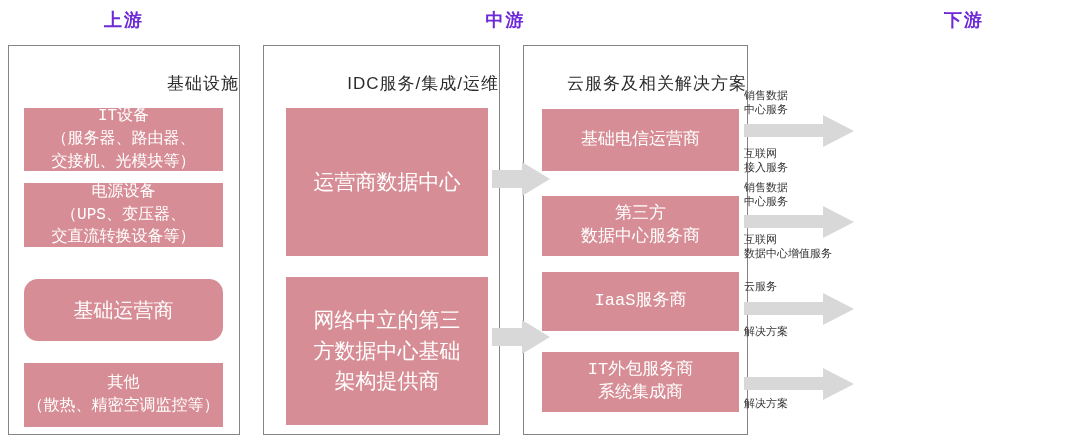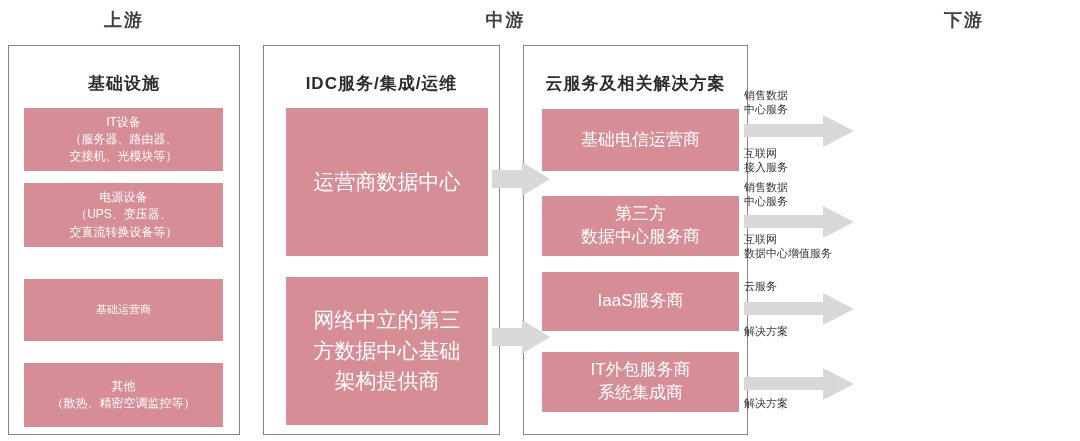--- a/index.html
+++ b/index.html
@@ -3,39 +3,39 @@
 <meta charset="utf-8">
 <style>
   html,body{margin:0;padding:0;background:#ffffff;}
   .canvas{
     position:relative;width:1080px;height:441px;background:#ffffff;
     font-family:"Liberation Sans","DejaVu Sans",sans-serif;
     overflow:hidden;
   }
   .stage-label{
     position:absolute;top:8px;height:24px;line-height:24px;
-    text-align:center;font-size:18px;font-weight:bold;color:#404040;
+    text-align:center;font-size:18px;font-weight:bold;color:#6d28d9;
     letter-spacing:2px;
   }
   .col{
     position:absolute;top:45px;height:390px;background:#ffffff;
     border:1.5px solid #848484;box-sizing:border-box;
   }
   .col-title{
-    position:absolute;top:26px;left:0;width:100%;text-align:center;
-    font-size:17px;font-weight:bold;color:#2b2b2b;letter-spacing:1px;
+    position:absolute;top:26px;left:0;width:100%;text-align:right;
+    font-size:17px;font-weight:normal;color:#2b2b2b;letter-spacing:1px;
   }
   .pbox{
     position:absolute;background:#d78d95;color:#ffffff;
     display:flex;align-items:center;justify-content:center;
     text-align:center;white-space:pre-line;box-sizing:border-box;
   }
-  .fs14{font-size:12px;line-height:1.42;}
-  .fs15{font-size:11px;line-height:1.4;}
-  .fs17{font-size:17px;line-height:1.35;}
+  .fs14{font-size:16px;line-height:1.42;font-family:Liberation Mono, monospace;}
+  .fs15{font-size:20px;line-height:1.4;border-radius:14px;}
+  .fs17{font-size:17px;line-height:1.35;font-family:Liberation Mono, monospace;}
   .fs18{font-size:21px;line-height:1.45;}
   .arrow{position:absolute;}
   .arrow .body{position:absolute;left:0;background:#d8d8d8;}
   .arrow .head{
     position:absolute;width:0;height:0;top:0;
     border-style:solid;border-color:transparent;
     border-left-color:#d8d8d8;border-right-width:0;
   }
   .arrow-mid{width:58px;height:34px;}
   .arrow-mid .body{top:8px;width:30px;height:18px;}

